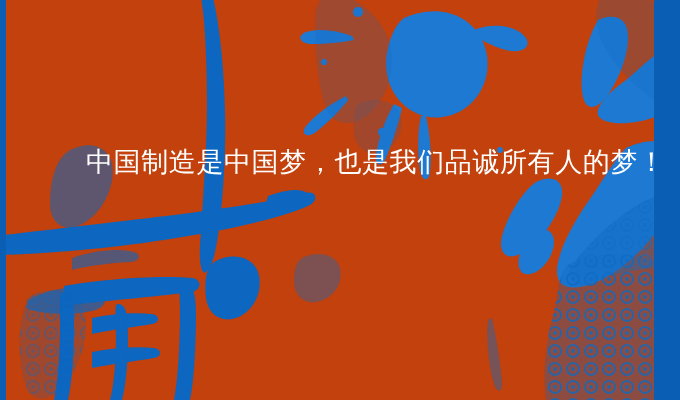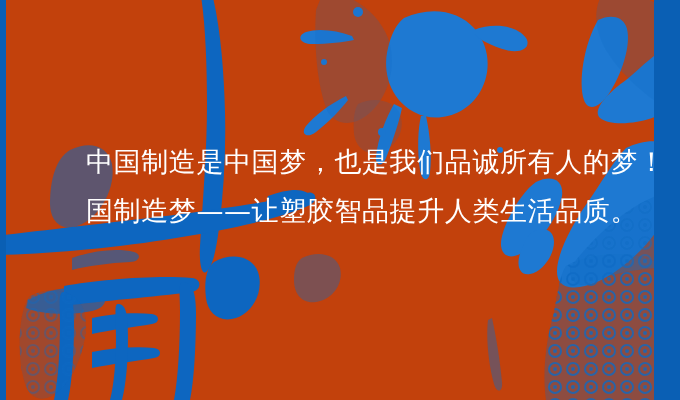--- a/index.html
+++ b/index.html
@@ -187,16 +187,15 @@
         <path d="M318,-10 C346,-6 372,12 382,38 C392,66 382,100 360,116
                  C344,128 326,124 320,108 C310,80 308,40 310,10 Z" opacity="0.4"></path>
         <path d="M352,104 C368,96 388,100 394,114 C400,130 390,148 374,152
                  C360,156 350,148 348,134 C347,122 348,110 352,104 Z" opacity="0.35"></path>
       </g>
     </svg>
   </div>
 
   <div id="copy-block">
     <div class="copy-line">中国制造是中国梦，也是我们品诚所有人的梦！</div>
-    <div class="copy-line">国制造梦——让塑胶智品提升人类生活品质。</div>
   </div>
 
 </div>
 
 </body></html>

